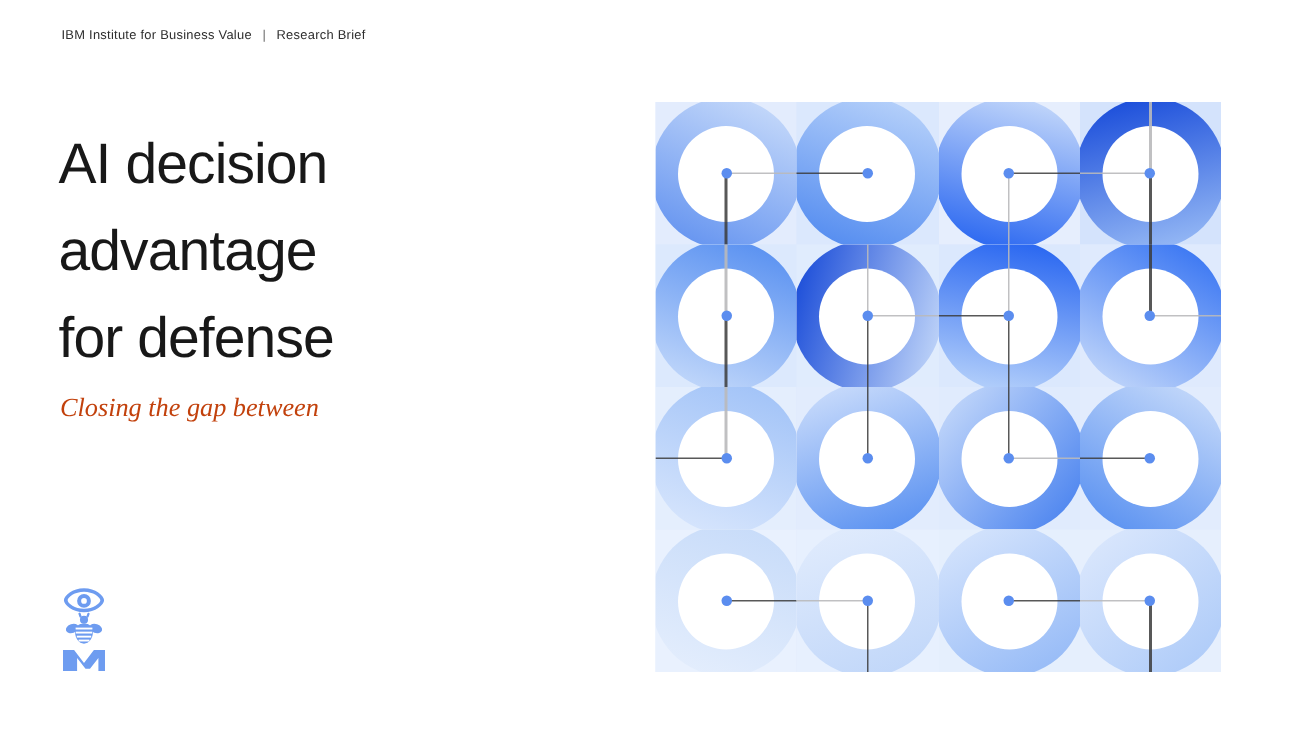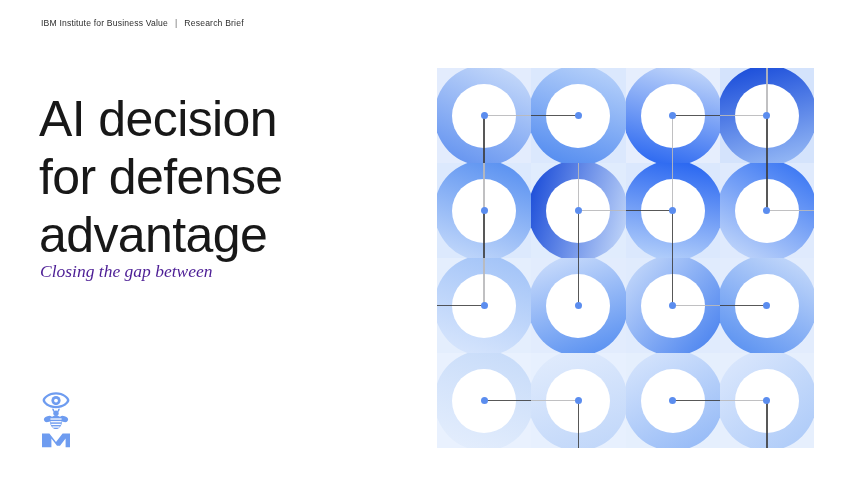--- a/index.html
+++ b/index.html
@@ -45,39 +45,39 @@
     display: inline-block;
     padding: 0 7px;
     color: #6a6a6a;
   }
 
   .title {
     position: absolute;
     left: 39px;
     top: 56px;
     width: 360px;
-    font-size: 50px;
+    font-size: 38px;
     line-height: 58px;
     font-weight: 200;
     color: #181818;
     letter-spacing: -0.6px;
     font-family: "Liberation Sans", sans-serif;
   }
   .title span { display: block; }
 
   .subtitle {
     position: absolute;
     left: 40px;
     top: 260px;
     width: 330px;
     font-family: "Liberation Serif", serif;
     font-style: italic;
     font-size: 17.5px;
     line-height: 23.5px;
-    color: #4c1d95;
+    color: #c2410c;
   }
   .subtitle span { display: block; }
 
   
   .logo {
     position: absolute;
     left: 39px;
     top: 390px;
     width: 34px;
     height: 60px;
@@ -148,22 +148,22 @@
 <div class="page">
 
   <div class="left-col">
 
     <div class="eyebrow">
       <span>IBM Institute for Business Value</span><span class="sep">|</span><span>Research Brief</span>
     </div>
 
     <h1 class="title">
       <span>AI decision</span>
+      <span>advantage</span>
       <span>for defense</span>
-      <span>advantage</span>
     </h1>
 
     <div class="subtitle">
       <span>Closing the gap between</span>
     </div>
 
     <div class="logo">
       <svg width="34" height="60" viewBox="0 0 34 60" xmlns="http://www.w3.org/2000/svg">
         <g fill="#6e9cf0">
 

